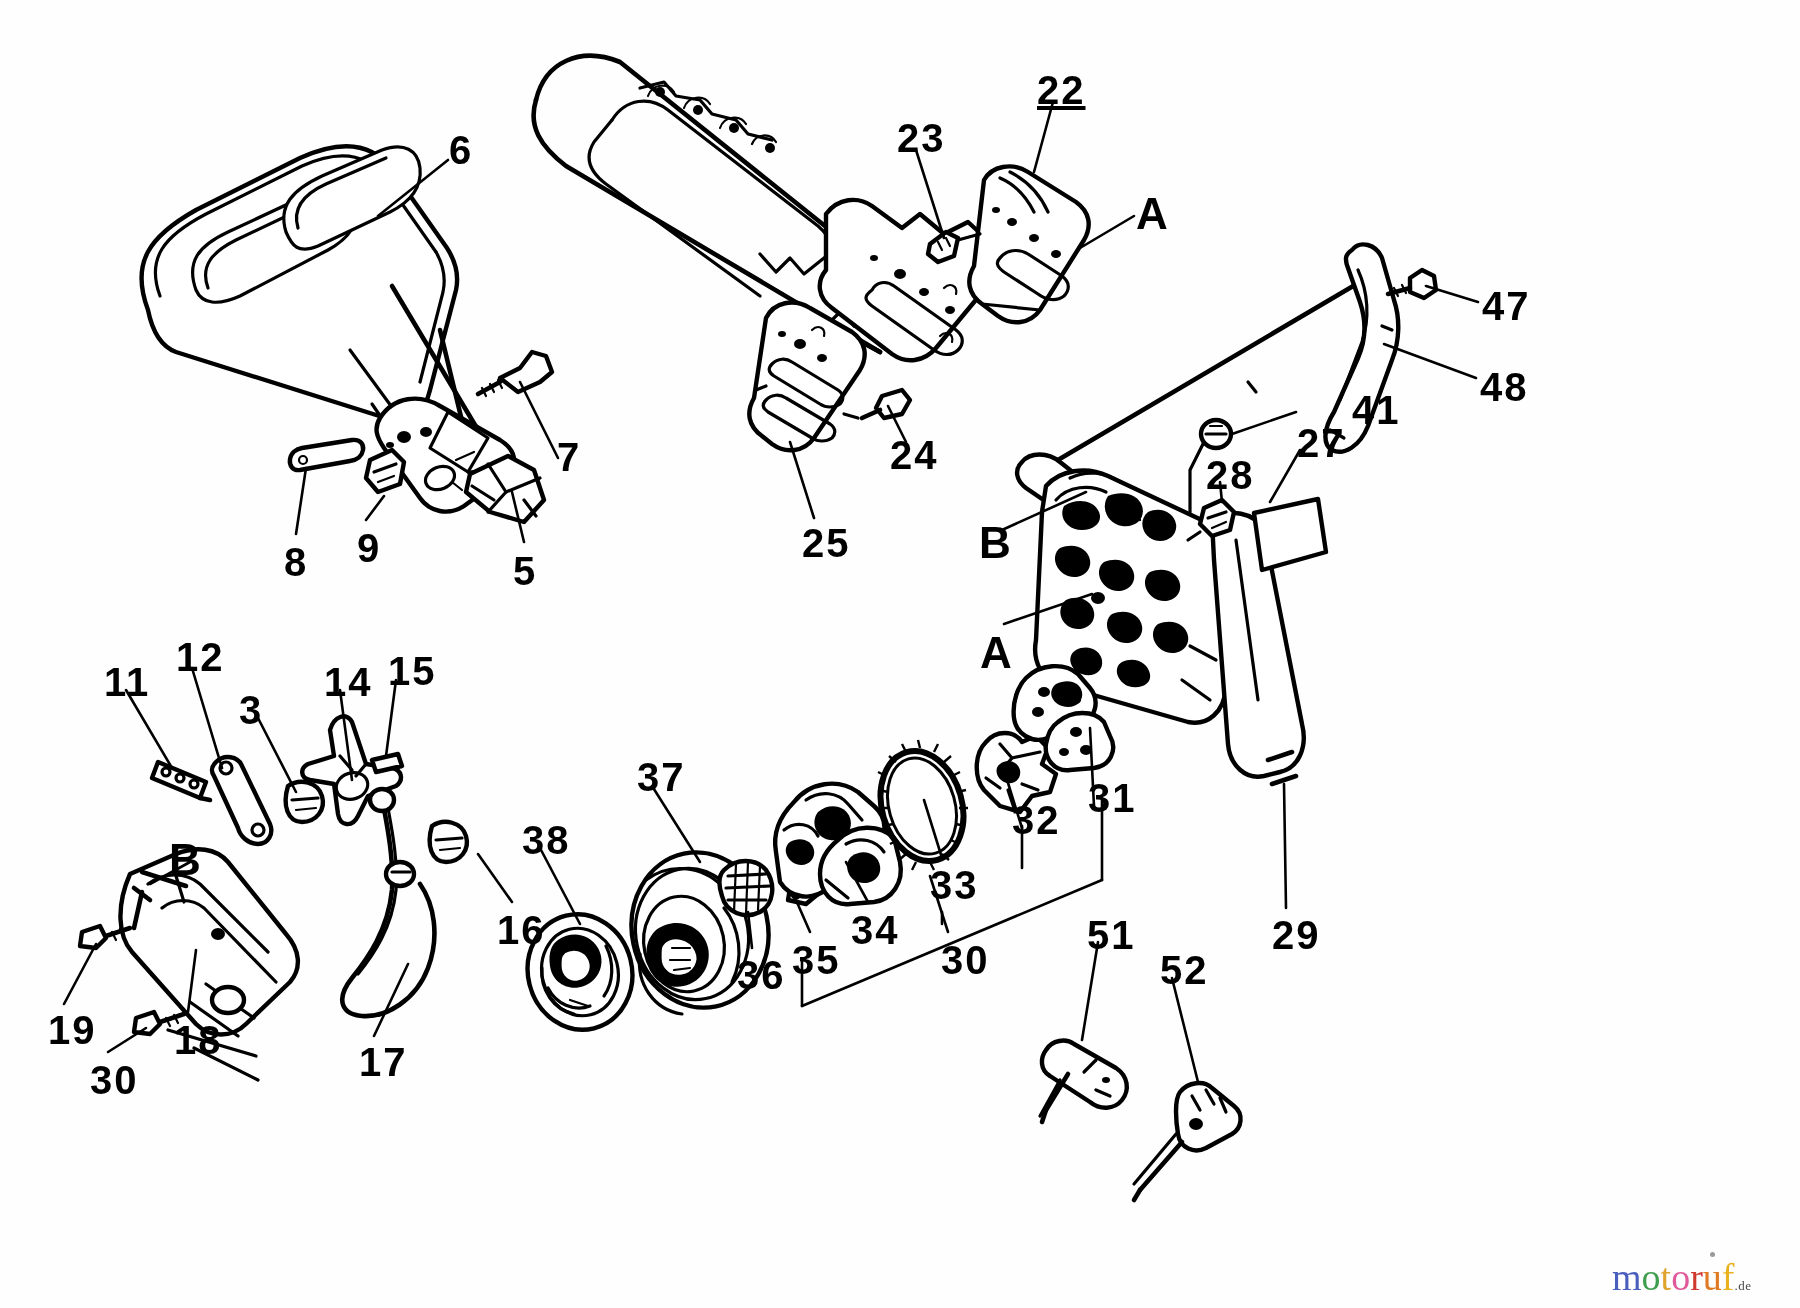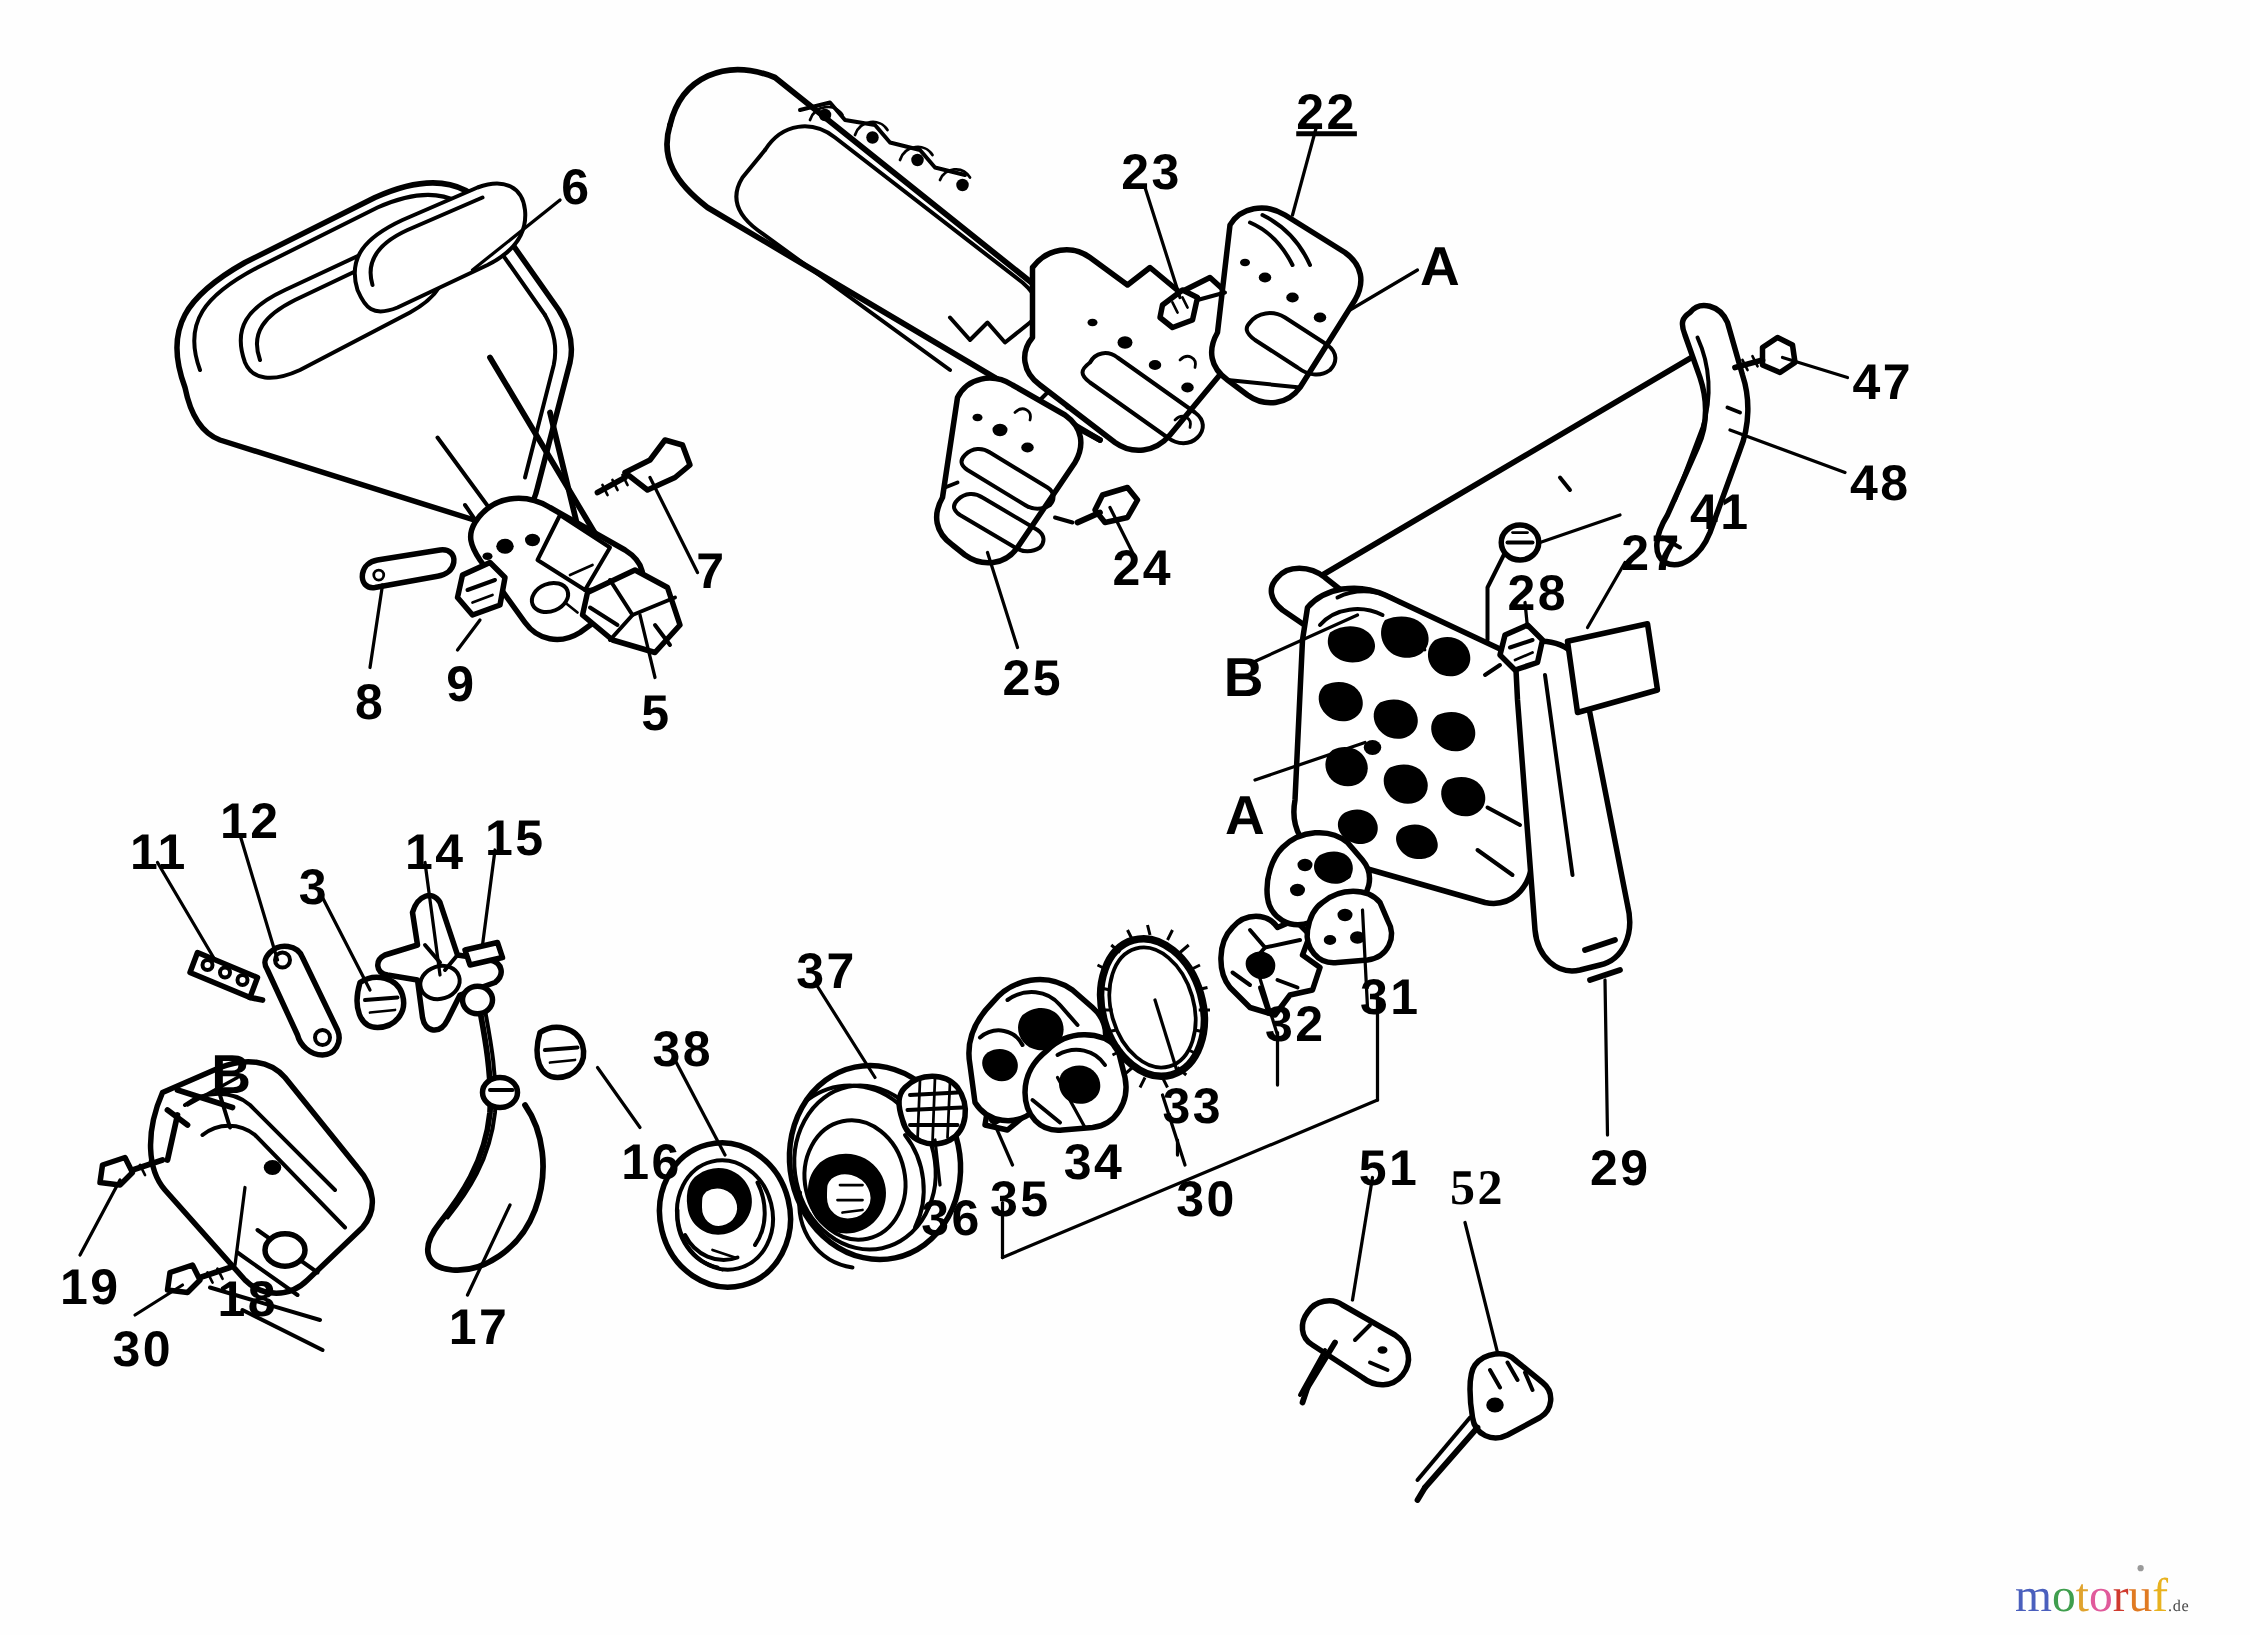--- a/index.html
+++ b/index.html
@@ -555,21 +555,21 @@
       <div class="callout" style="left: 1012px; top: 800px;">32</div>
       <div class="callout letter" style="left: 169px; top: 838px;">B</div>
       <div class="callout" style="left: 930px; top: 865px;">33</div>
       <div class="callout" style="left: 851px; top: 910px;">34</div>
       <div class="callout" style="left: 497px; top: 910px;">16</div>
       <div class="callout" style="left: 792px; top: 940px;">35</div>
       <div class="callout" style="left: 737px; top: 955px;">36</div>
       <div class="callout" style="left: 941px; top: 940px;">30</div>
       <div class="callout" style="left: 1272px; top: 915px;">29</div>
       <div class="callout" style="left: 1087px; top: 915px;">51</div>
-      <div class="callout" style="left: 1160px; top: 930px; font-family: Liberation Serif, serif;">52</div>
+      <div class="callout" style="left: 1160px; top: 950px;">52</div>
       <div class="callout" style="left: 48px; top: 1010px;">19</div>
       <div class="callout" style="left: 174px; top: 1020px;">18</div>
       <div class="callout" style="left: 359px; top: 1042px;">17</div>
       <div class="callout" style="left: 90px; top: 1060px;">30</div>
     </div>
 
   <div id="brand">
     <span class="dot"></span>
   <span class="ch" style="color: rgb(74, 95, 189);">m</span><span class="ch" style="color: rgb(63, 158, 77);">o</span><span class="ch" style="color: rgb(224, 163, 46);">t</span><span class="ch" style="color: rgb(224, 90, 155);">o</span><span class="ch" style="color: rgb(207, 58, 46);">r</span><span class="ch" style="color: rgb(224, 122, 34);">u</span><span class="ch" style="color: rgb(232, 178, 31);">f</span><span class="tld" style="color: rgb(75, 75, 75);">.de</span></div>
 

